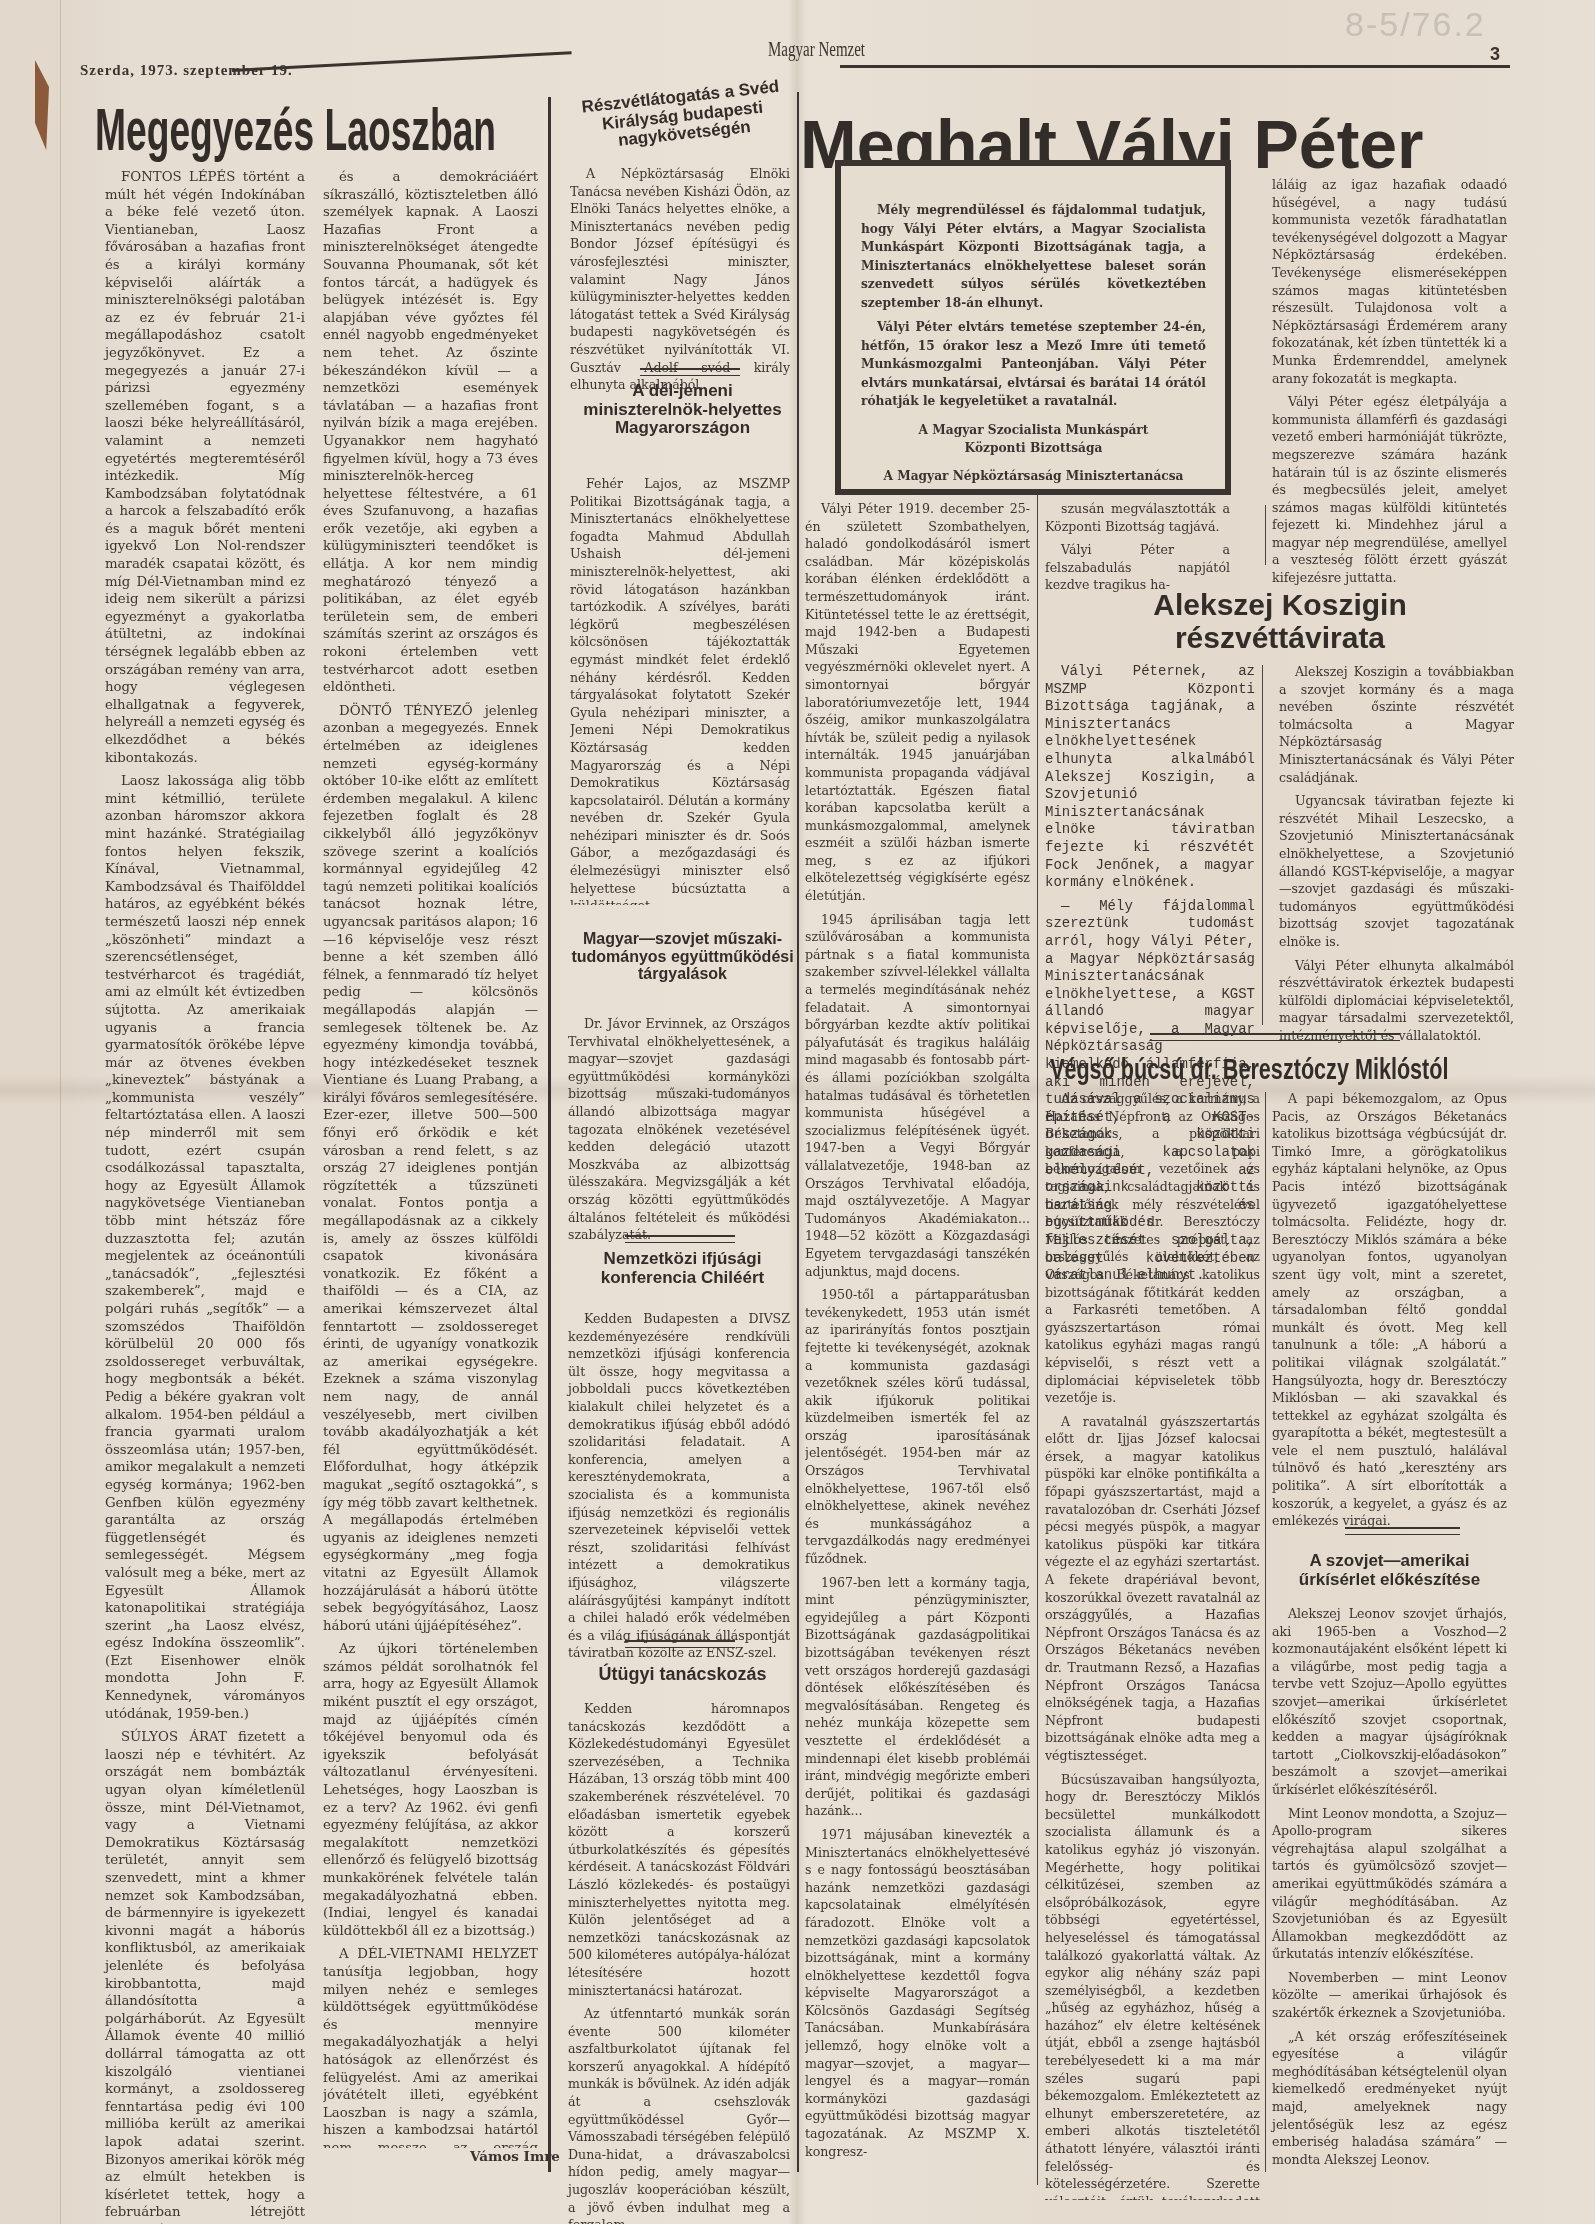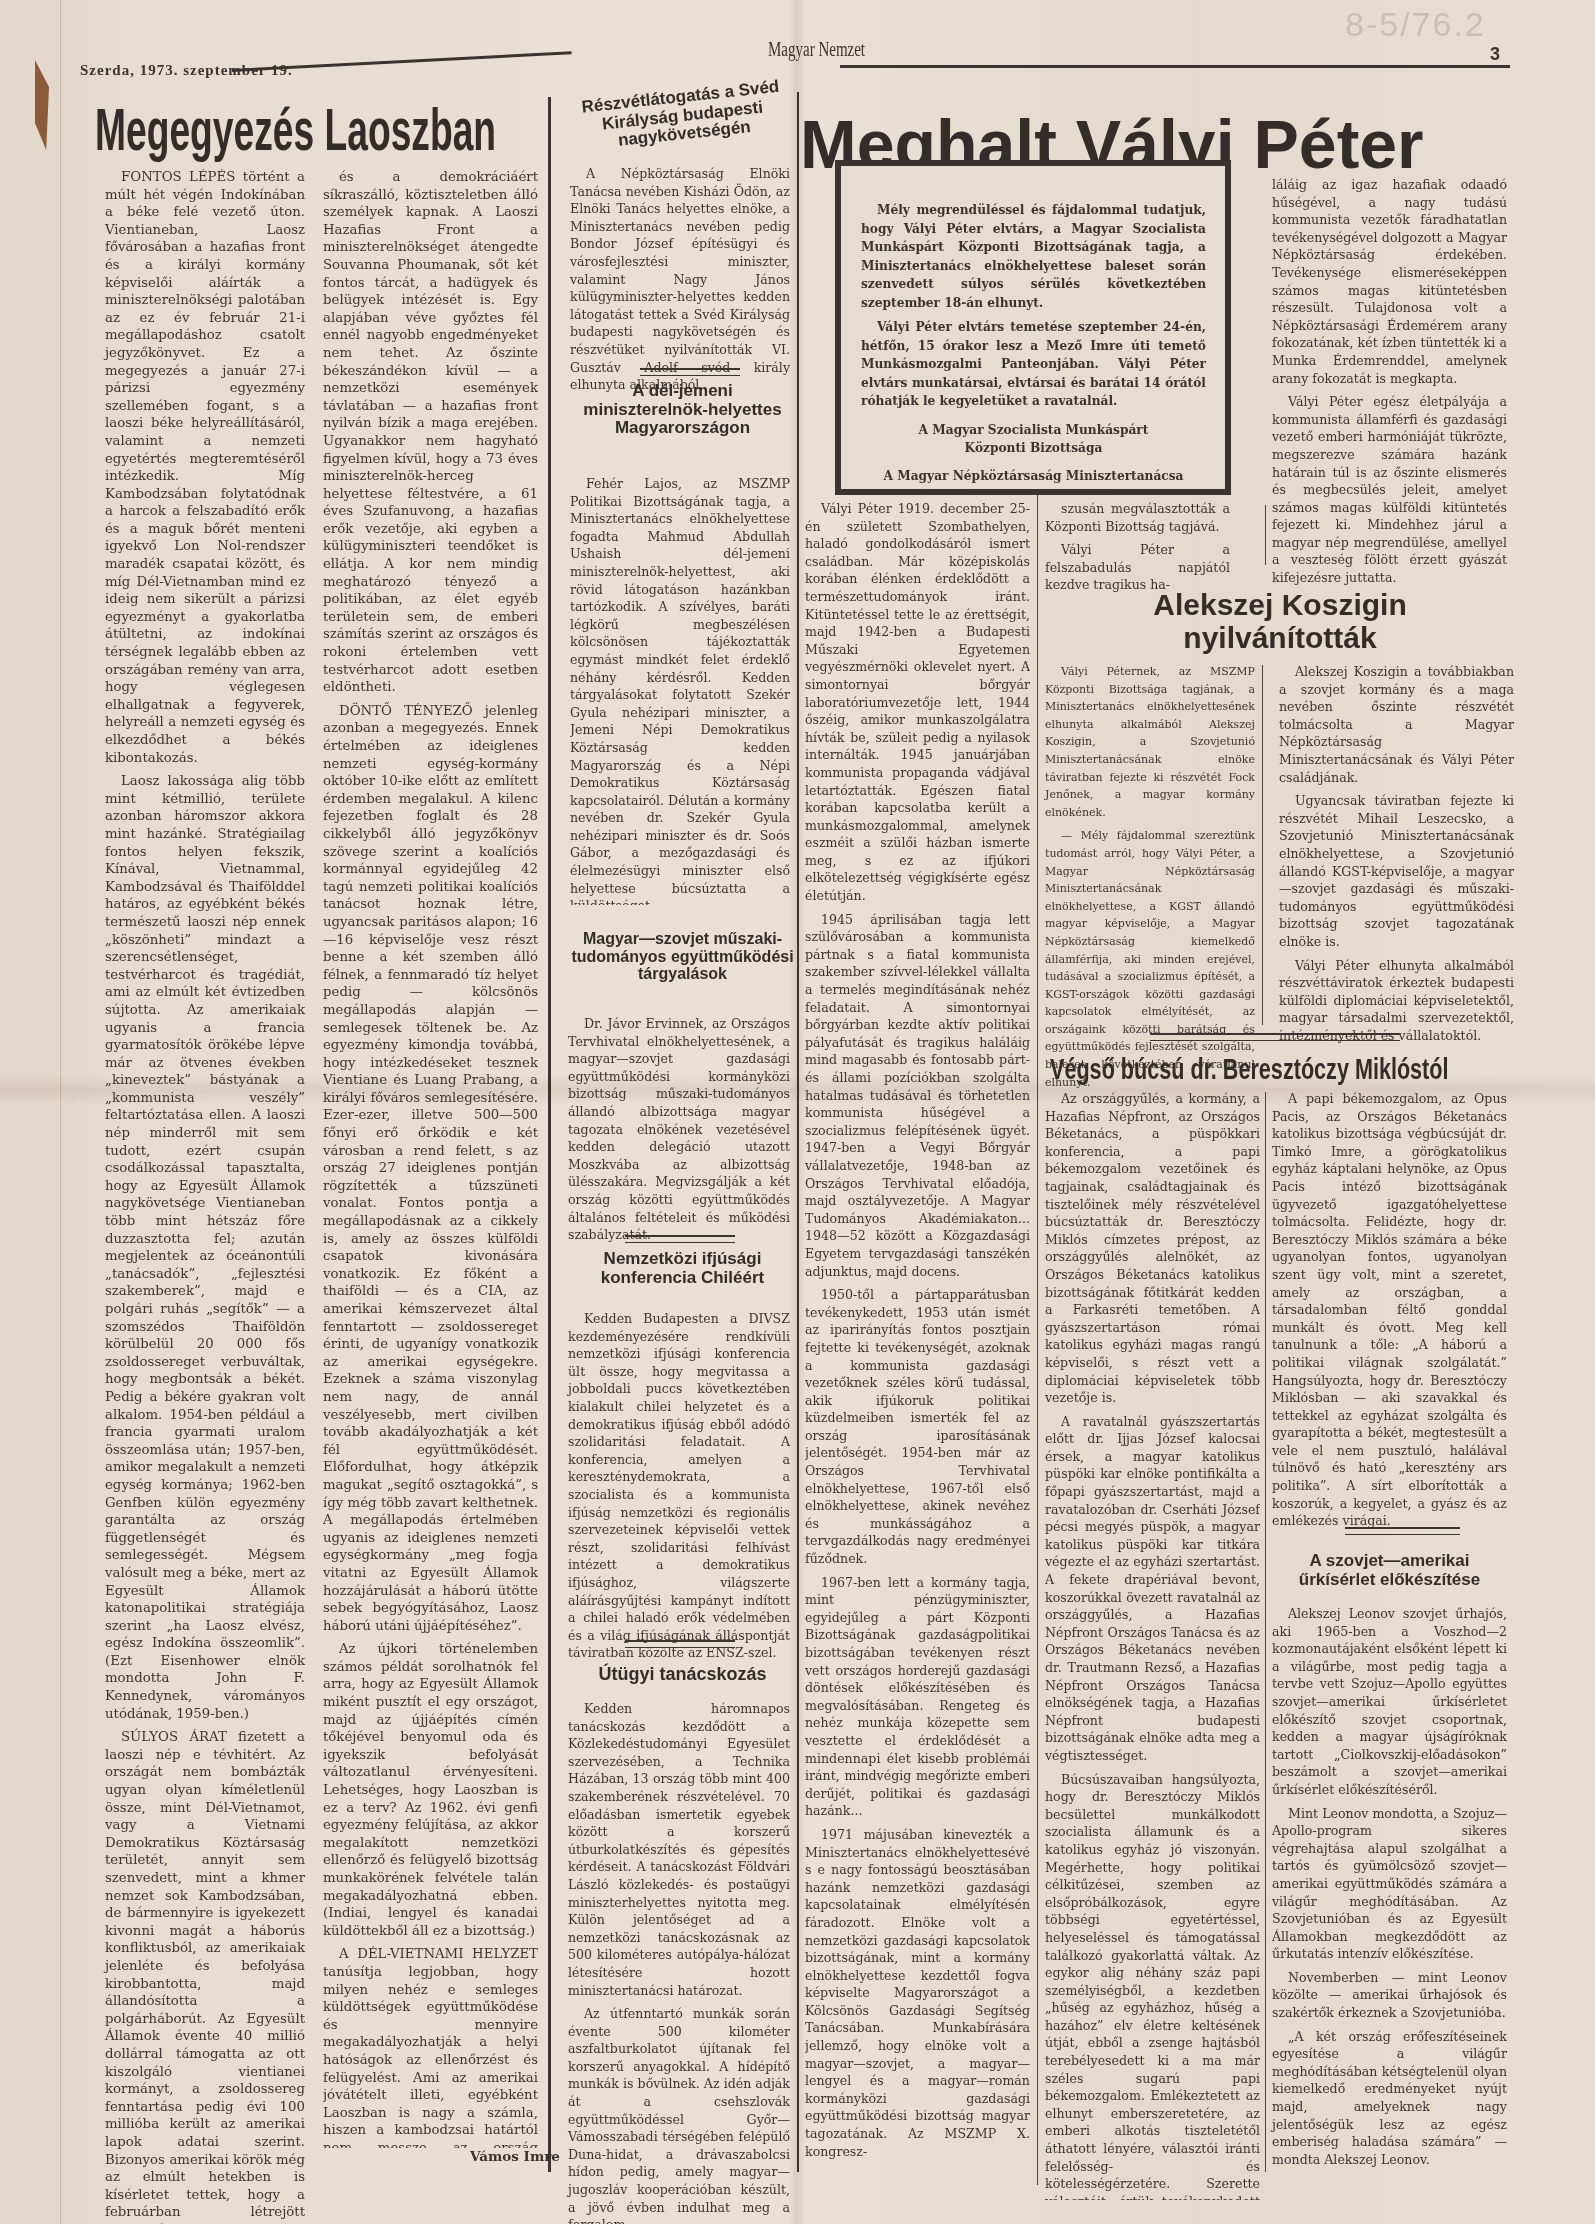--- a/index.html
+++ b/index.html
@@ -189,23 +189,23 @@
     <p>Vályi Péter a felszabadulás napjától kezdve tragikus ha-</p>
   </div>
   <div class="text-block" style="left:1272px; top:176px; width:235px; font-size:12.6px;">
     <p style="text-indent:0">láláig az igaz hazafiak odaadó hűségével, a nagy tudású kommunista vezetők fáradhatatlan tevékenységével dolgozott a Magyar Népköztársaság érdekében. Tevékenysége elismeréseképpen számos magas kitüntetésben részesült. Tulajdonosa volt a Népköztársasági Érdemérem arany fokozatának, két ízben tüntették ki a Munka Érdemrenddel, amelynek arany fokozatát is megkapta.</p>
     <p>Vályi Péter egész életpályája a kommunista államférfi és gazdasági vezető emberi harmóniáját tükrözte, megszerezve számára hazánk határain túl is az őszinte elismerés és megbecsülés jeleit, amelyet számos magas külföldi kitüntetés fejezett ki. Mindehhez járul a magyar nép megrendülése, amellyel a veszteség fölött érzett gyászát kifejezésre juttatta.</p>
   </div>
   <div class="thin-rule" style="left:1265px; top:505px; height:60px;"></div>
 
   <div class="sub-head" style="left:1050px; top:588px; width:460px; font-size:30px;">
     <div>Alekszej Koszigin</div>
-    <div>nyilvánították</div>
-  </div>
-  <div class="text-block" style="left:1045px; top:663px; width:210px; font-size:11px;">
+    <div>részvéttávirata</div>
+  </div>
+  <div class="text-block" style="left:1045px; top:663px; width:210px; font-size:14px;font-family:Liberation Mono, monospace;">
     <p>Vályi Péternek, az MSZMP Központi Bizottsága tagjának, a Minisztertanács elnökhelyettesének elhunyta alkalmából Alekszej Koszigin, a Szovjetunió Minisztertanácsának elnöke táviratban fejezte ki részvétét Fock Jenőnek, a magyar kormány elnökének.</p>
     <p>— Mély fájdalommal szereztünk tudomást arról, hogy Vályi Péter, a Magyar Népköztársaság Minisztertanácsának elnökhelyettese, a KGST állandó magyar képviselője, a Magyar Népköztársaság kiemelkedő államférfija, aki minden erejével, tudásával a szocializmus építését, a KGST-országok közötti gazdasági kapcsolatok elmélyítését, az országaink közötti barátság és együttműködés fejlesztését szolgálta, baleset következtében váratlanul elhunyt.</p>
   </div>
   <div class="thin-rule" style="left:1262px; top:665px; height:360px;"></div>
   <div class="text-block" style="left:1272px; top:663px; width:235px; font-size:12.6px;margin-left:7px;">
     <p>Alekszej Koszigin a továbbiakban a szovjet kormány és a maga nevében őszinte részvétét tolmácsolta a Magyar Népköztársaság Minisztertanácsának és Vályi Péter családjának.</p>
     <p>Ugyancsak táviratban fejezte ki részvétét Mihail Leszecsko, a Szovjetunió Minisztertanácsának elnökhelyettese, a Szovjetunió állandó KGST-képviselője, a magyar—szovjet gazdasági és műszaki-tudományos együttműködési bizottság szovjet tagozatának elnöke is.</p>
     <p>Vályi Péter elhunyta alkalmából részvéttáviratok érkeztek budapesti külföldi diplomáciai képviseletektől, magyar társadalmi szervezetektől, intézményektől és vállalatoktól.</p>
   </div>
   <div class="double-rule" style="left:1150px; top:1033px; width:250px;"></div>

